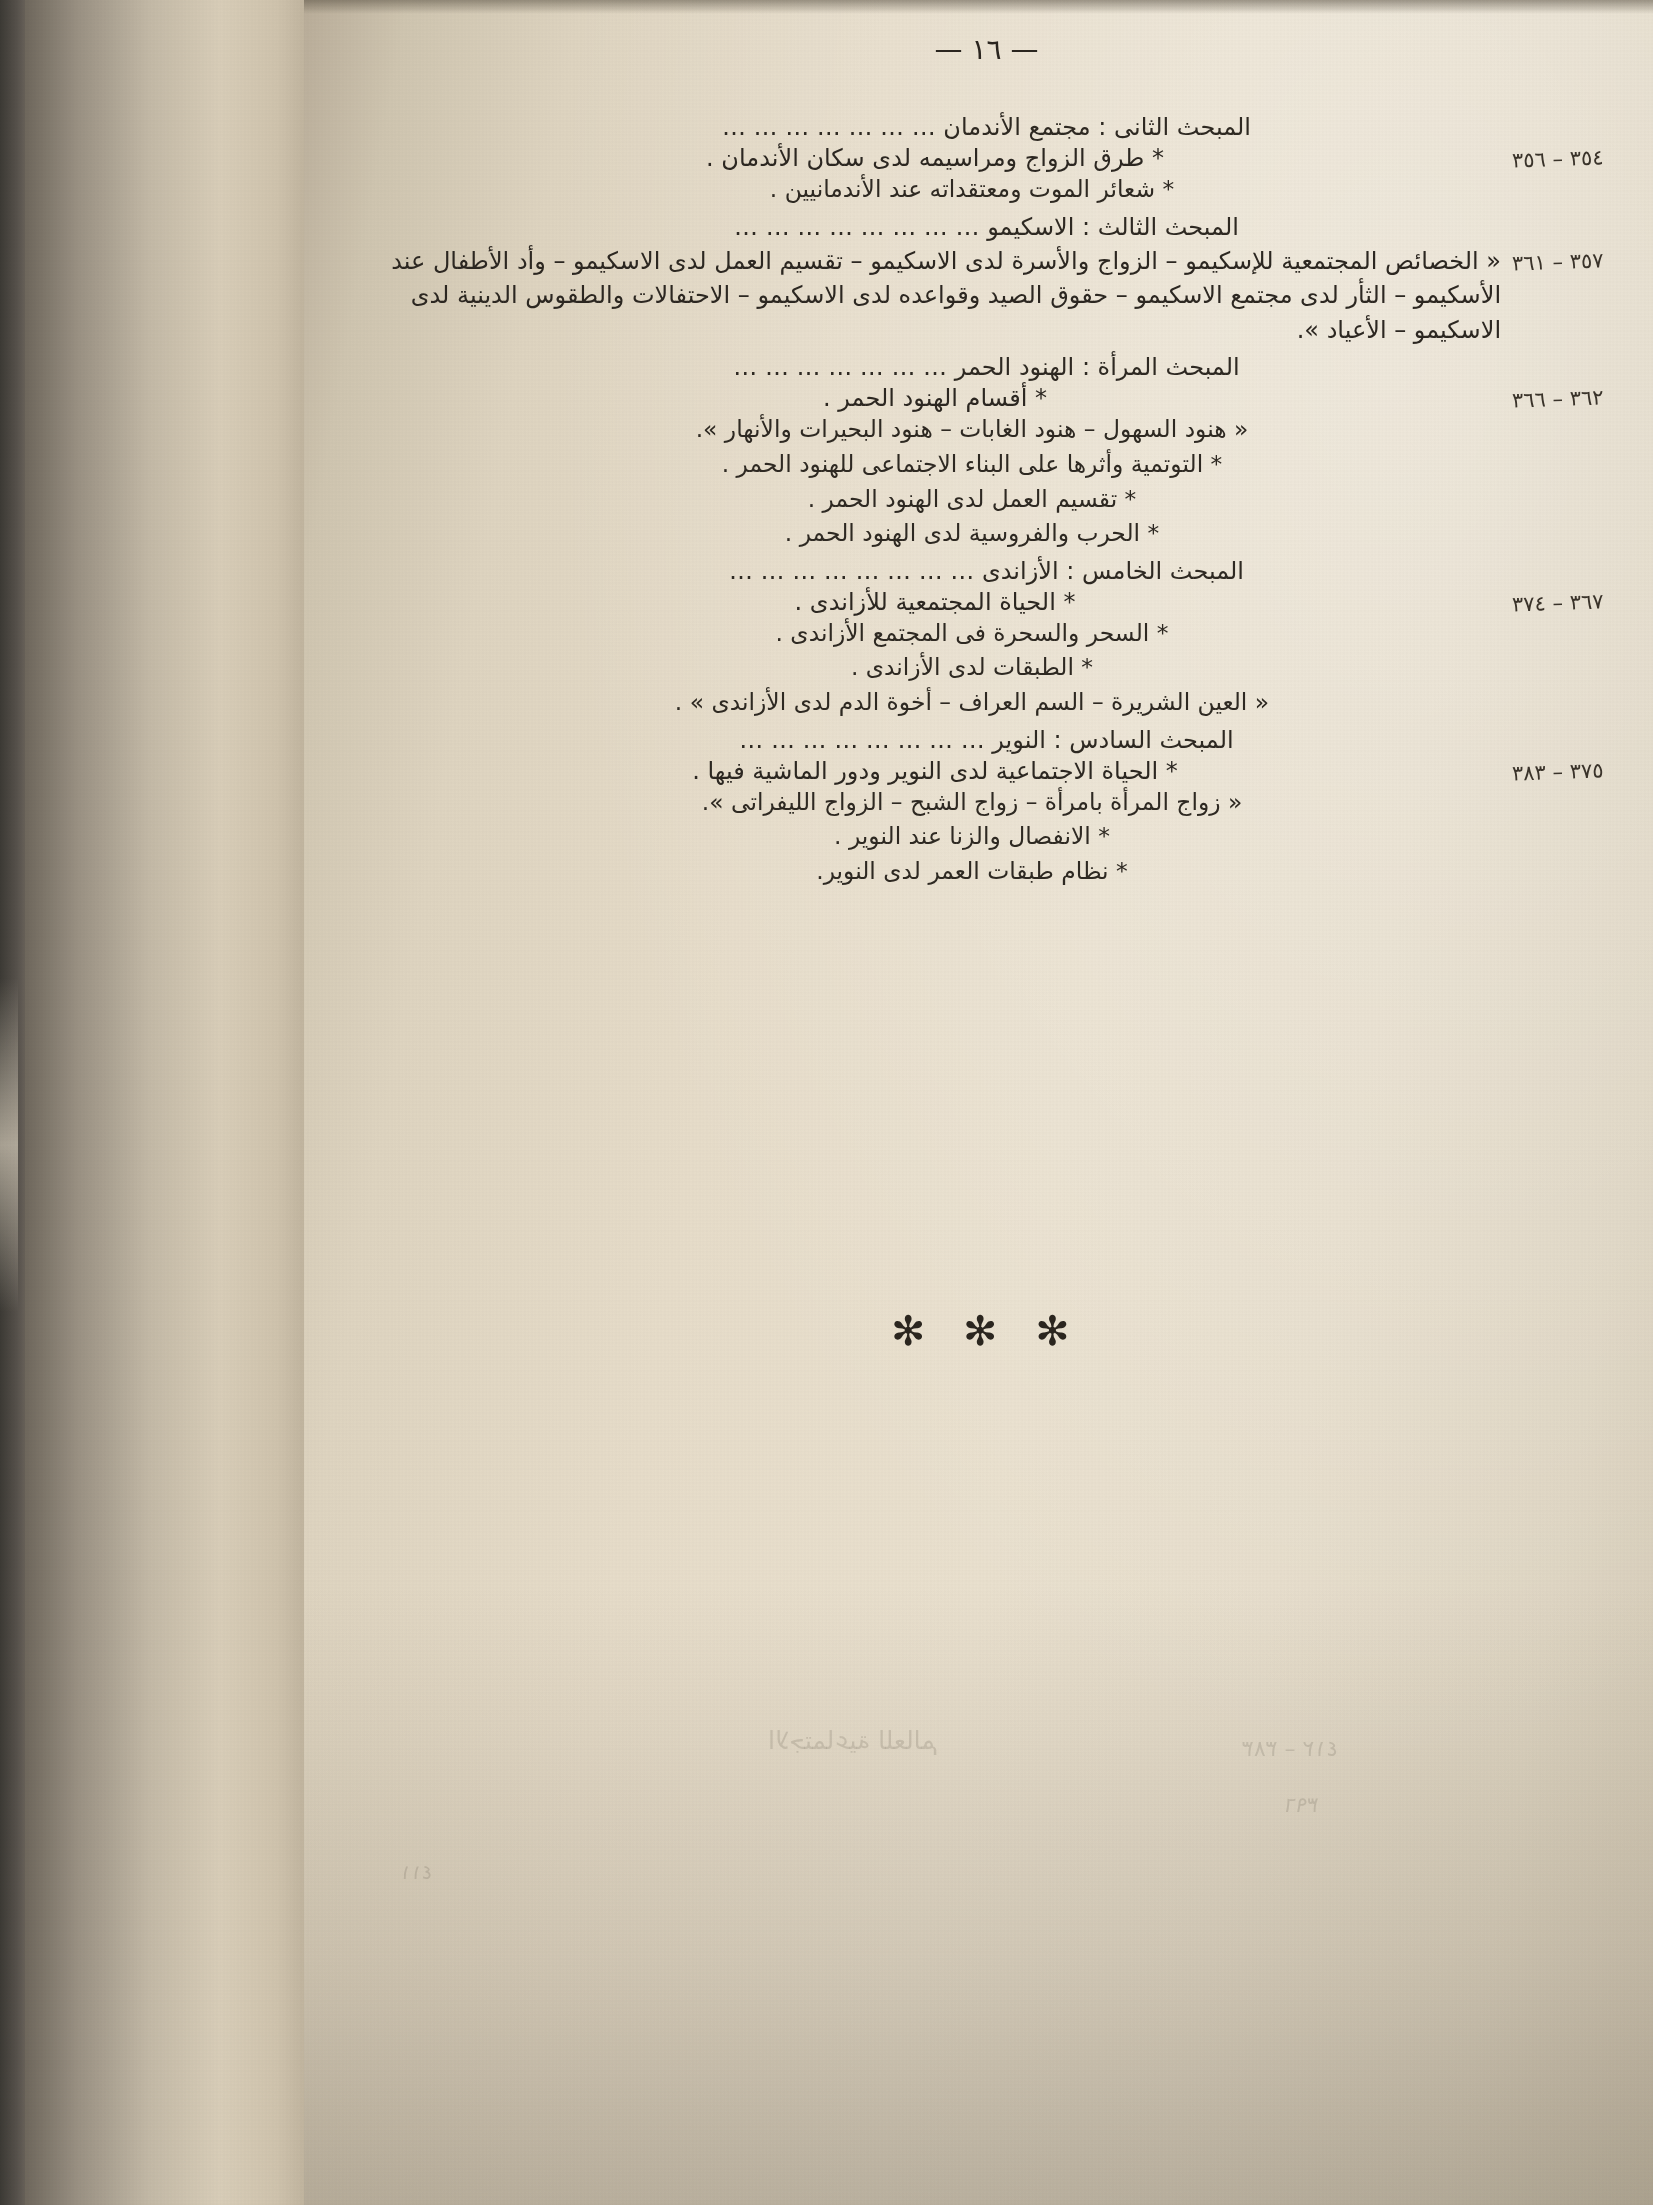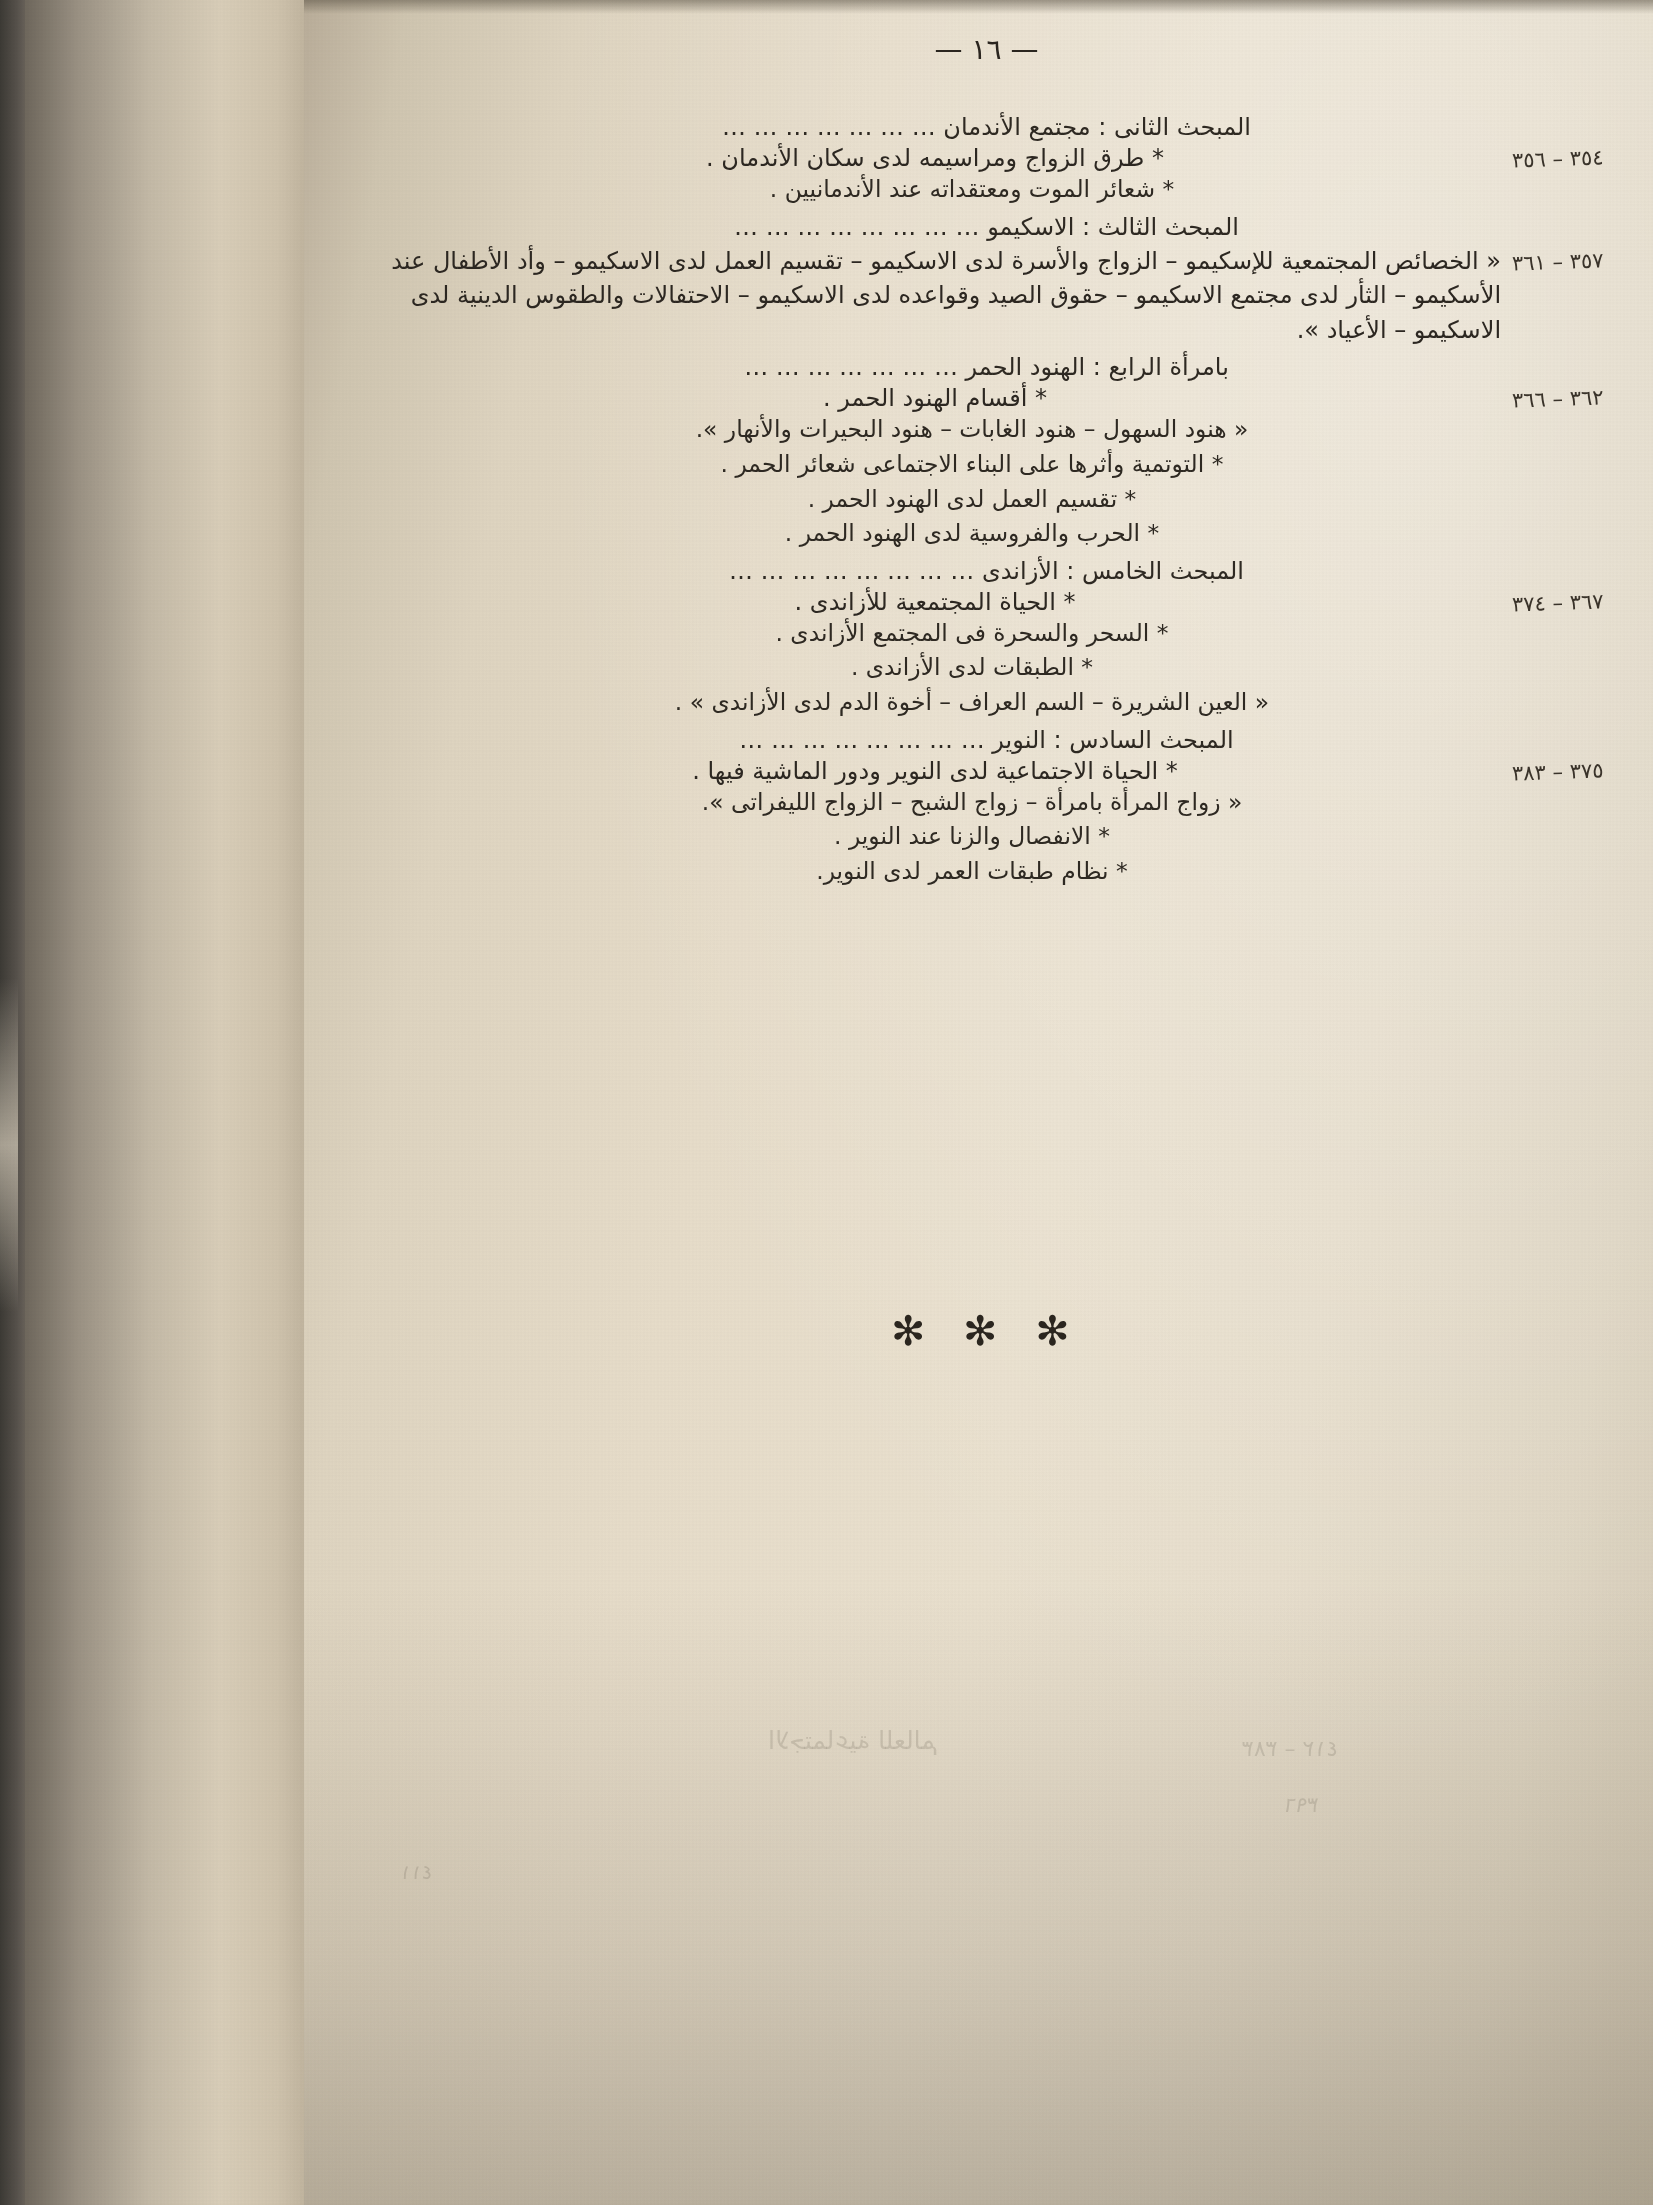--- a/index.html
+++ b/index.html
@@ -198,27 +198,27 @@
 
       <div class="blk">
         <div class="line heading">المبحث الثالث :  الاسكيمو  …   …   …   …   …   …   …   …</div>
         <div class="rowline">
           <span class="pr">٣٥٧ – ٣٦١</span>
           <span class="tx" style="flex:1; text-align:right; white-space:normal; line-height:1.44;">« الخصائص المجتمعية للإسكيمو – الزواج والأسرة لدى الاسكيمو – تقسيم العمل لدى الاسكيمو – وأد الأطفال عند الأسكيمو – الثأر لدى مجتمع الاسكيمو – حقوق الصيد وقواعده لدى الاسكيمو – الاحتفالات والطقوس الدينية لدى الاسكيمو – الأعياد ».</span>
         </div>
       </div>
 
       <div class="blk">
-        <div class="line heading">بامرأة الرابع  :  الهنود الحمر   …   …   …   …   …   …   …</div>
+        <div class="line heading">المبحث المرأة  :  الهنود الحمر   …   …   …   …   …   …   …</div>
         <div class="rowline">
           <span class="pr">٣٦٢ – ٣٦٦</span>
           <span class="tx" style="flex:1; text-align:center;">* أقسام الهنود الحمر .</span>
         </div>
         <div class="item">« هنود السهول – هنود الغابات – هنود البحيرات والأنهار ».</div>
-        <div class="item">* التوتمية وأثرها على البناء الاجتماعى شعائر الحمر .</div>
+        <div class="item">* التوتمية وأثرها على البناء الاجتماعى للهنود الحمر .</div>
         <div class="item">* تقسيم العمل لدى الهنود الحمر .</div>
         <div class="item">* الحرب والفروسية لدى الهنود الحمر .</div>
       </div>
 
       <div class="blk">
         <div class="line heading">المبحث الخامس :  الأزاندى  …   …   …   …   …   …   …   …</div>
         <div class="rowline">
           <span class="pr">٣٦٧ – ٣٧٤</span>
           <span class="tx" style="flex:1; text-align:center;">* الحياة المجتمعية للأزاندى .</span>
         </div>

